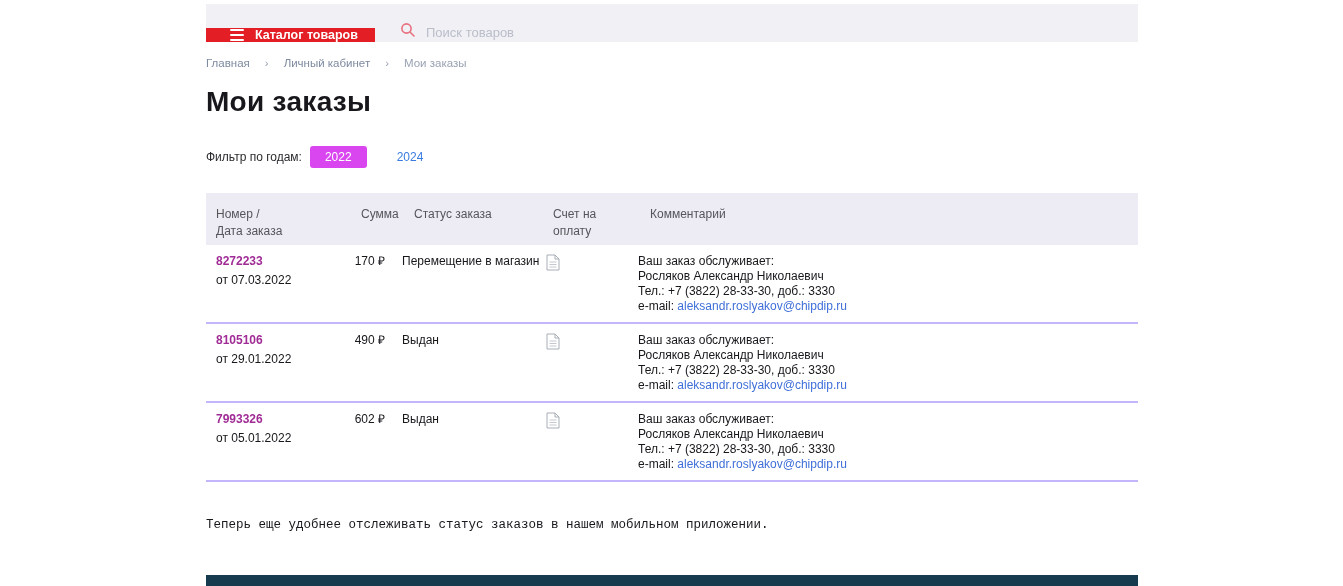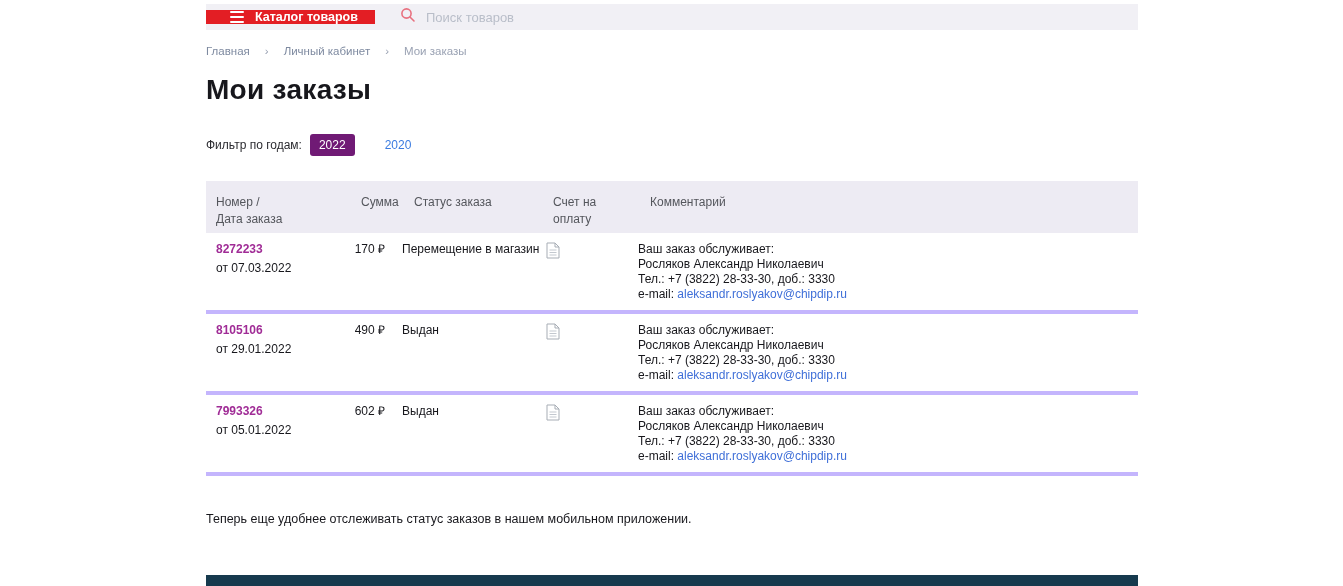--- a/index.html
+++ b/index.html
@@ -9,24 +9,24 @@
     background: #ffffff;
     position: relative;
     overflow: hidden;
     color: #17171c;
   }
   .container { width: 932px; margin-left: 206px; }
 
   
   .topbar {
     margin-top: 4px;
-    height: 26px;
+    height: 38px;
     background: #f1f0f5;
     display: flex;
-    align-items: center;
+    align-items: flex-end;
   }
   .catalog-btn {
     width: 169px;
     background: #e31e24;
     color: #fff;
     border: none;
     display: flex;
     align-items: center;
     gap: 11px;
     padding-left: 24px;
@@ -61,22 +61,22 @@
     margin-top: 17px;
     font-size: 28px;
     font-weight: 700;
     color: #17171c;
     letter-spacing: 0.3px;
   }
 
   
   .filter { margin-top: 28px; font-size: 12px; color: #2b2b30; display: flex; align-items: center; }
   .year-badge {
-    background: #701a75; color: #ffffff;
-    padding: 4px 9px; border-radius: 3px;
+    background: #d946ef; color: #ffffff;
+    padding: 4px 15px; border-radius: 3px;
     margin-left: 8px; font-size: 12px; cursor: pointer;
   }
   .year-link {
     color: #3a7be0; margin-left: 30px;
     text-decoration: none; font-size: 12px; cursor: pointer;
   }
 
   
   .orders {
     margin-top: 25px;
@@ -92,34 +92,34 @@
     color: #54565c;
     height: 52px;
     padding: 13px 0 0 12px;
     vertical-align: top;
     line-height: 17px;
   }
   .orders thead th.first { padding-left: 10px; }
   .orders td {
     vertical-align: top;
     padding: 9px 0 8px 0;
-    border-bottom: 4px solid #c4b5fd;
+    border-bottom: 2px solid #c4b5fd;
     line-height: 15px;
     color: #17171c;
   }
   .orders td.first { padding-left: 10px; }
   .orders td.sum { text-align: right; padding-right: 17px; }
   .order-num { color: #a02c96; font-weight: bold; text-decoration: none; cursor: pointer; display: inline-block; margin-bottom: 4px; }
   .order-date { color: #17171c; }
   .invoice-link { display: inline-block; padding-left: 5px; cursor: pointer; }
   .comment div { margin: 0; }
   .email-link { color: #3f6fd8; text-decoration: none; cursor: pointer; }
 
   
-  .promo { margin-top: 31px; font-size: 12.5px; color: #17171c; line-height: 25px; }
+  .promo { margin-top: 31px; font-size: 12.5px; color: #17171c; line-height: 25px; font-family: Liberation Mono, monospace; }
 
   
   .footer-bar {
     position: absolute;
     left: 206px;
     bottom: 0;
     width: 932px;
     height: 11px;
     background: #163a4e;
   }
@@ -155,21 +155,21 @@
     <a>Личный кабинет</a>
     <span class="sep">›</span>
     <span class="current">Мои заказы</span>
   </nav>
 
   <h1 class="page-title">Мои заказы</h1>
 
   <div class="filter">
     <span>Фильтр по годам:</span>
     <span class="year-badge">2022</span>
-    <a class="year-link">2020</a>
+    <a class="year-link">2024</a>
   </div>
 
   <table class="orders">
     <colgroup>
       <col style="width:143px">
         <col style="width:53px">
         <col style="width:139px">
         <col style="width:97px">
         <col style="width:500px">
     </colgroup>

